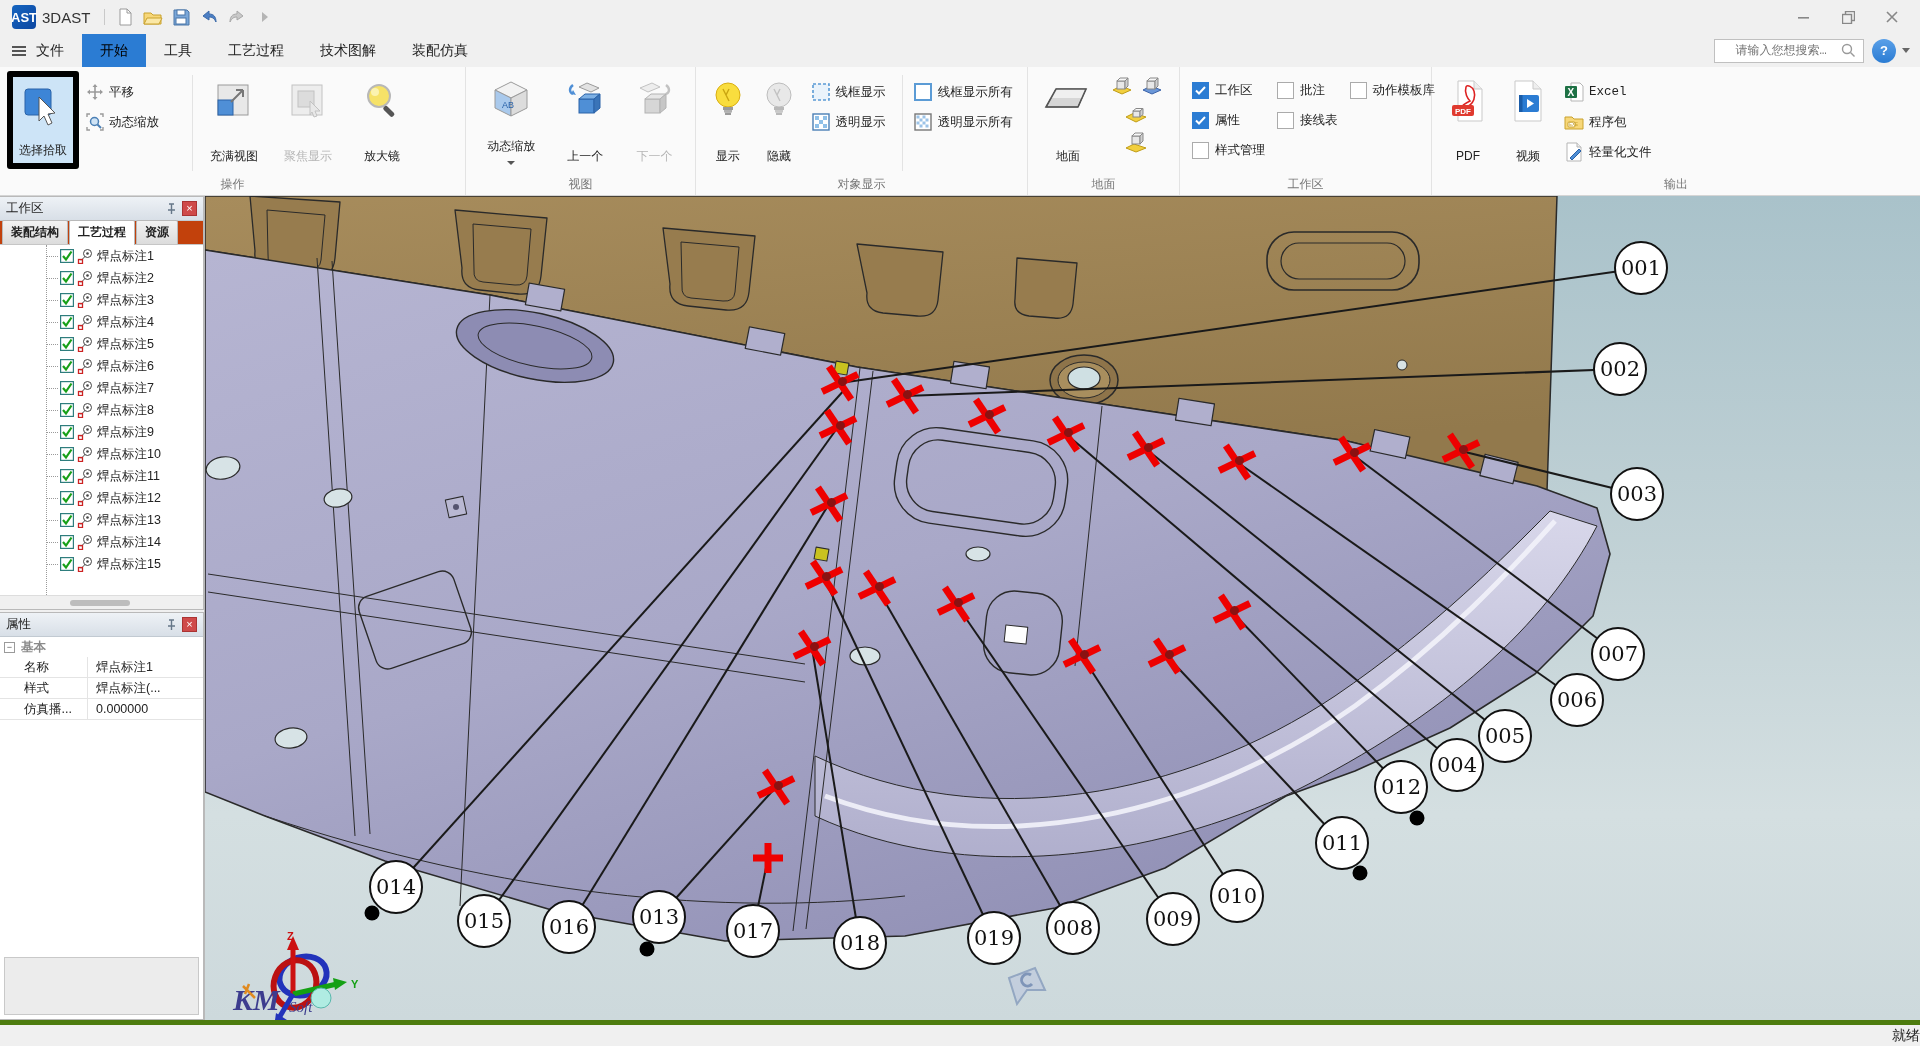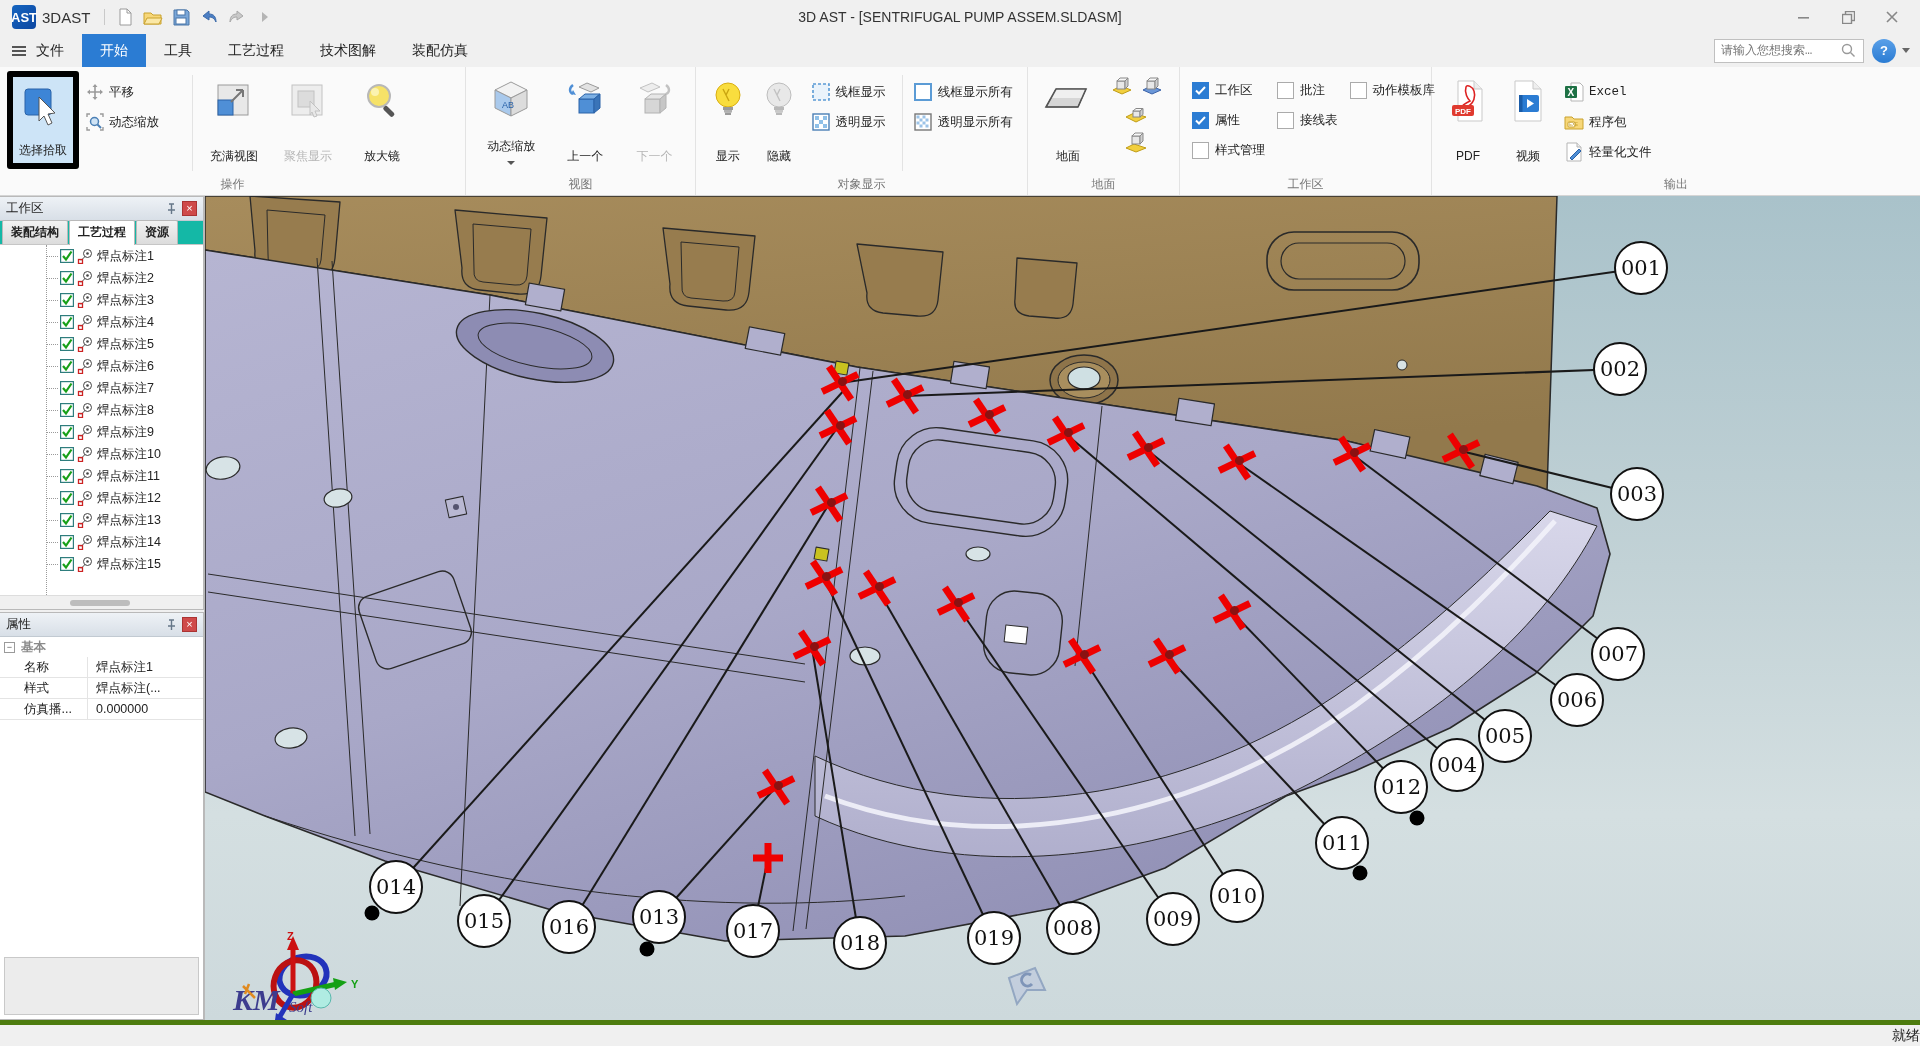--- a/index.html
+++ b/index.html
@@ -16,24 +16,24 @@
   .winbtns { margin-left:auto; display:flex; z-index:2; }
   .wbtn { width:44px; height:30px; display:flex; align-items:center; justify-content:center; color:#888; font-size:17px; }
   .wbtn svg { display:block; }
 
   
   .menubar { height:33px; background:#f0f0f0; display:flex; align-items:center; flex:none; position:relative; }
   .burger { width:14px; height:10px; margin:0 8px 0 12px; border-top:2px solid #555; border-bottom:2px solid #555; position:relative; }
   .burger:before { content:""; position:absolute; left:0; right:0; top:2px; height:2px; background:#555; }
   .mtab { padding:6px 18px; font-size:14px; color:#222; height:33px; display:flex; align-items:center; }
   .mtab.file { padding-left:2px; }
-  .mtab.active { background:#2b7cd3; color:#ffffff; }
+  .mtab.active { background:#2b7cd3; color:#000000; }
   .searchwrap { margin-left:auto; display:flex; align-items:center; padding-right:10px; }
   .searchbox { width:150px; height:24px; border:1px solid #c0c0c0; background:#fff; display:flex; align-items:center; padding:0 6px; }
-  .searchbox input { border:none; outline:none; width:120px; font-size:12px; color:#999; background:transparent; font-family:Liberation Mono, monospace; }
+  .searchbox input { border:none; outline:none; width:120px; font-size:12px; color:#999; background:transparent; font-family:Liberation Mono, monospace;text-align:center; }
   .helpbtn { width:24px; height:24px; border-radius:50%; background:linear-gradient(#5aa0e8,#2b7cd3); color:#fff; font-weight:bold; display:flex; align-items:center; justify-content:center; margin-left:8px; font-size:13px; }
   .caret { width:0; height:0; border-left:4px solid transparent; border-right:4px solid transparent; border-top:5px solid #666; margin-left:6px; }
 
   
   .ribbon { height:129px; background:#fafafa; border-bottom:1px solid #d5d5d5; display:flex; flex:none; }
   .rgroup { height:100%; display:flex; flex-direction:column; border-right:1px solid #e3e3e3; }
   .rgroup-body { flex:1; display:flex; align-items:flex-start; padding:4px 6px 0 6px; }
   .rgroup-label { height:20px; text-align:center; font-size:12px; color:#777; line-height:18px; flex:none; }
   .bigbtn { width:72px; height:98px; display:flex; flex-direction:column; align-items:center; justify-content:flex-start; padding-top:8px; border-radius:3px; margin:0 1px; }
   .bigbtn .blabel { margin-top:auto; margin-bottom:6px; font-size:12px; color:#222; text-align:center; line-height:14px; }
@@ -56,21 +56,21 @@
   .main { flex:1; display:flex; min-height:0; }
   .sidebar { width:205px; flex:none; display:flex; flex-direction:column; border-right:1px solid #b9b9b9; background:#f0f0f0; }
   .panel { display:flex; flex-direction:column; background:#fff; border:1px solid #b9b9b9; border-left:none; }
   .panel.workspace { height:414px; }
   .panel.props { flex:1; margin-top:2px; }
   .phead { height:24px; background:linear-gradient(#eef2f6,#d8dfe7); border-bottom:1px solid #c2cad2; display:flex; align-items:center; padding:0 6px; flex:none; }
   .phead .ptitle { font-size:12.5px; color:#222; }
   .phead .tools { margin-left:auto; display:flex; align-items:center; }
   .pinbtn { width:16px; height:16px; display:flex; align-items:center; justify-content:center; margin-right:3px; }
   .closebtn { width:15px; height:15px; background:#cf4a4a; color:#fff; font-size:11px; line-height:13px; text-align:center; border:1px solid #a33; }
-  .ptabs { height:24px; background:#14b8a6; display:flex; align-items:flex-end; padding:2px 2px 0; border-bottom:1px solid #c6c6c6; flex:none; }
+  .ptabs { height:24px; background:#c2410c; display:flex; align-items:flex-end; padding:2px 2px 0; border-bottom:1px solid #c6c6c6; flex:none; }
   .ptab { padding:3px 8px; font-size:12px; font-weight:bold; background:linear-gradient(#f2f2f2,#dcdcdc); border:1px solid #b9b9b9; border-bottom:none; margin-right:1px; border-radius:2px 2px 0 0; }
   .ptab.active { background:#fff; position:relative; top:1px; padding-bottom:4px; }
   .treewrap { flex:1; position:relative; overflow:hidden; background:#fff; }
   .treerail { position:absolute; left:46px; top:0; bottom:0; border-left:1px dotted #9a9a9a; }
   .trow { display:flex; align-items:center; height:22px; padding-left:46px; position:relative; }
   .trow .tdots { width:12px; border-top:1px dotted #9a9a9a; margin-right:2px; }
   .trow .tlabel { font-size:12.5px; margin-left:4px; white-space:nowrap; }
   .hscroll { height:14px; background:#f0f0f0; border-top:1px solid #ddd; position:relative; flex:none; }
   .hthumb { position:absolute; left:70px; width:60px; top:4px; height:6px; background:#bdbdbd; border-radius:3px; }
   .ptable { font-size:12.5px; }
@@ -125,21 +125,20 @@
     <div class="qbtn">
       <svg width="20" height="16">
           <path d="M16 7 L10 2 L10 5 C5 5 3 8 3 13 C5 9 7 8 10 8 L10 11 Z" fill="#c9c9c9" stroke="#a8a8a8"></path>
         </svg>
     </div>
     <div class="qbtn">
       <svg width="10" height="12">
           <path d="M2 1 L8 6 L2 11 Z" fill="#b5b5b5"></path>
         </svg>
     </div>
-    <div class="win-title">3D AST - [SENTRIFUGAL PUMP ASSEM.SLDASM]</div>
     <div class="winbtns">
       <div class="wbtn">
           <svg width="12" height="12">
             <rect x="0" y="6" width="11" height="1.6" fill="#888"></rect>
           </svg>
         </div>
       <div class="wbtn">
           <svg width="13" height="13">
             <rect x="3.5" y="0.5" width="9" height="9" fill="none" stroke="#888" stroke-width="1.4"></rect>
             <rect x="0.5" y="3.5" width="9" height="9" fill="#f0f0f0" stroke="#888" stroke-width="1.4"></rect>

